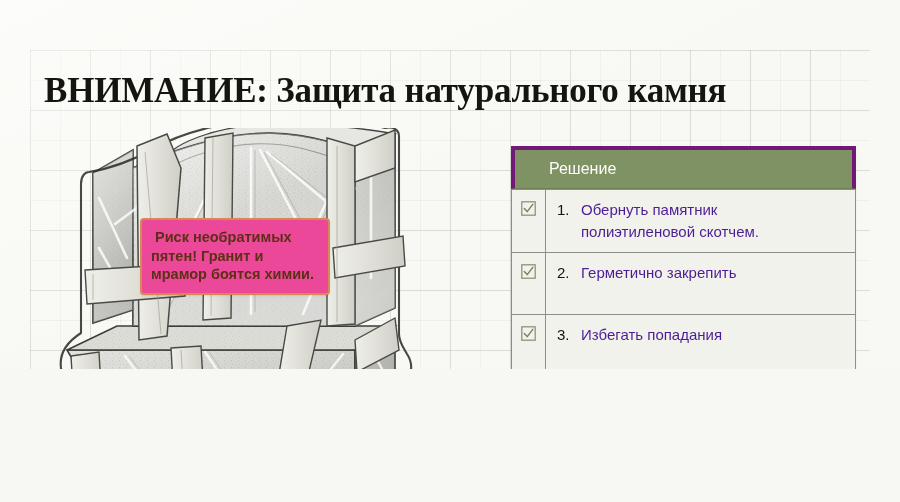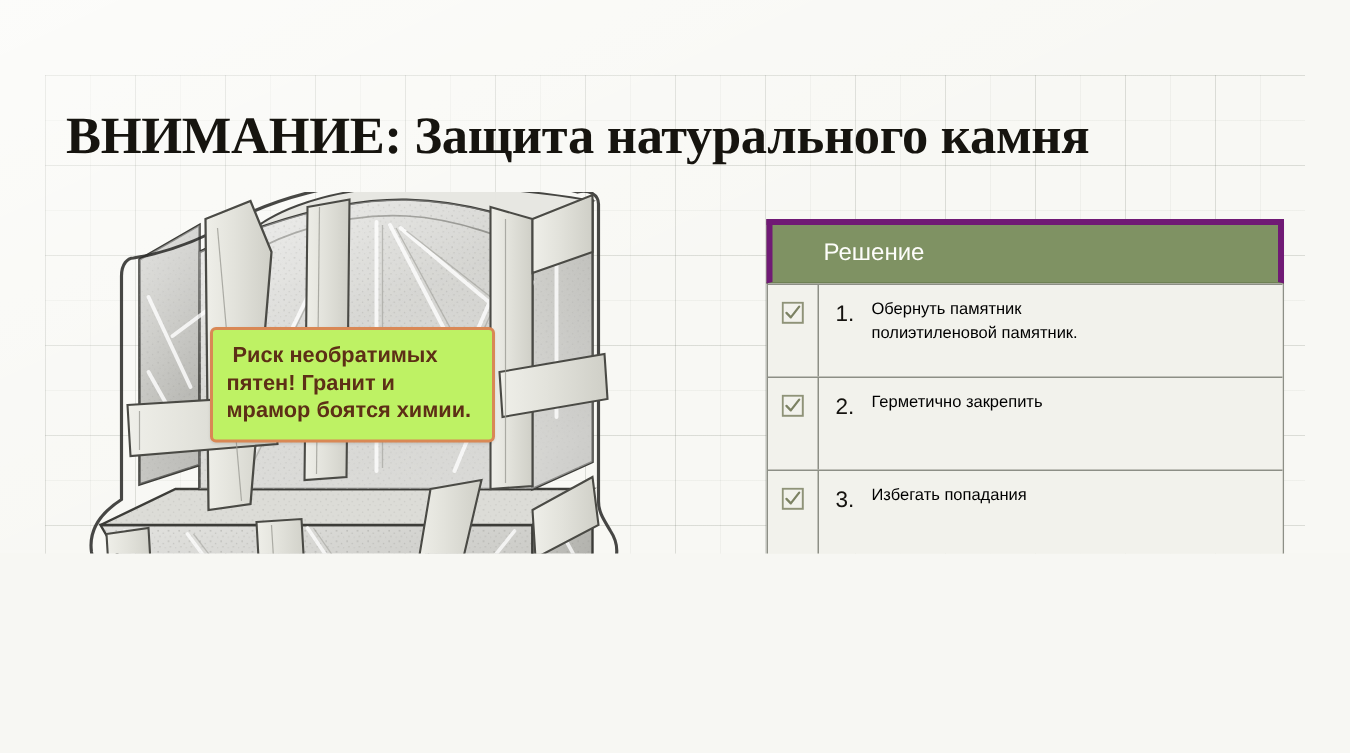--- a/index.html
+++ b/index.html
@@ -75,21 +75,21 @@
   #illustration svg { display: block; width: 100%; height: 100%; }
 
   
   #callout {
     position: absolute;
     left: 140px;
     top: 218px;
     width: 190px;
     box-sizing: border-box;
     padding: 8px 10px 9px 9px;
-    background: #bef264;
+    background: #ec4899;
     border: 2px solid #d98855;
     border-radius: 4px;
     box-shadow: 0 1px 2px rgba(0,0,0,0.10);
   }
   .callout-line {
     font-family: "Liberation Sans", sans-serif;
     font-size: 14.5px;
     font-weight: bold;
     line-height: 1.28;
     color: #5d2f16;
@@ -146,22 +146,22 @@
     box-sizing: border-box;
   }
   .t-num {
     flex: 0 0 24px;
     font-size: 15px;
     color: #15130f;
     line-height: 1.45;
   }
   .t-text {
     flex: 1 1 auto;
-    font-size: 11px;
-    color: #000000;
+    font-size: 15px;
+    color: #4c1d95;
     line-height: 1.45;
   }
   .t-text .l2 { display: block; }
 </style>
 </head>
 <body>
 
 <div id="slide">
 
   <div id="grid-bg"></div>
@@ -323,21 +323,21 @@
       <div class="t-check">
         <svg class="checkbox-icon" width="15" height="15" viewBox="0 0 15 15">
           <rect x="0.8" y="0.8" width="13.4" height="13.4" fill="#f2f2ec" stroke="#8f9378" stroke-width="1.3"></rect>
           <path d="M3.3,7.6 L6.2,10.6 L11.8,3.4" fill="none" stroke="#7c8263" stroke-width="1.5" stroke-linecap="round" stroke-linejoin="round"></path>
         </svg>
       </div>
       <div class="t-body">
         <div class="t-num">1.</div>
         <div class="t-text">
           <span>Обернуть памятник</span>
-          <span class="l2">полиэтиленовой памятник.</span>
+          <span class="l2">полиэтиленовой скотчем.</span>
         </div>
       </div>
     </div>
 
     <div class="t-row">
       <div class="t-check">
         <svg class="checkbox-icon" width="15" height="15" viewBox="0 0 15 15">
           <rect x="0.8" y="0.8" width="13.4" height="13.4" fill="#f2f2ec" stroke="#8f9378" stroke-width="1.3"></rect>
           <path d="M3.3,7.6 L6.2,10.6 L11.8,3.4" fill="none" stroke="#7c8263" stroke-width="1.5" stroke-linecap="round" stroke-linejoin="round"></path>
         </svg>

